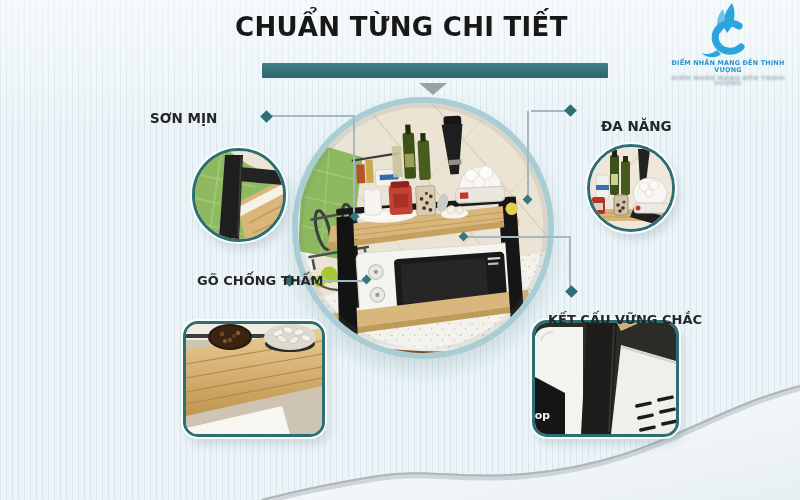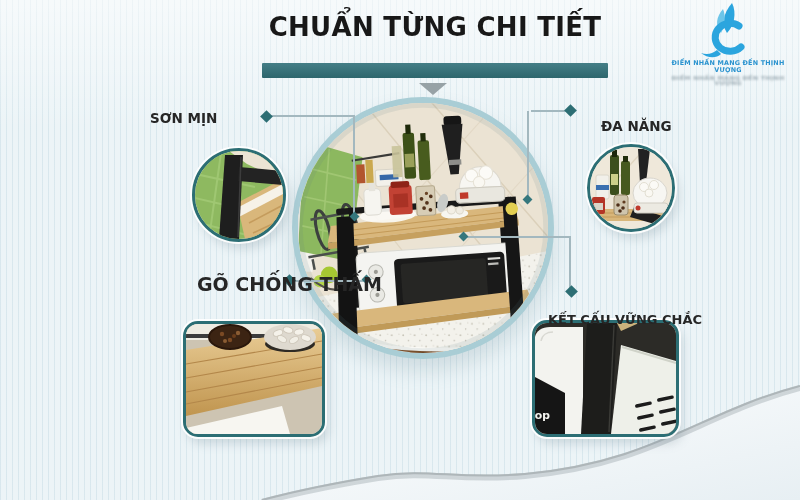--- a/index.html
+++ b/index.html
@@ -7,21 +7,21 @@
     position:relative;width:800px;height:500px;overflow:hidden;
     font-family:"DejaVu Sans","Liberation Sans",sans-serif;
     background-color:#ecf4f7;
     background-image:
       linear-gradient(180deg, rgba(255,255,255,.55) 0, rgba(255,255,255,0) 130px),
       repeating-linear-gradient(90deg, rgba(185,211,222,.38) 0 1px, rgba(255,255,255,0) 1px 6px);
   }
   .wave{position:absolute;left:0;top:0;z-index:1;}
   .page-title{
     position:absolute;left:235px;top:12px;width:400px;z-index:4;
-    text-align:center;font-size:26px;font-weight:bold;color:#181818;letter-spacing:.3px;
+    font-size:26px;font-weight:bold;color:#181818;letter-spacing:.3px;
   }
   .divider-bar{
     position:absolute;left:262px;top:63px;width:346px;height:15px;z-index:4;
     background:linear-gradient(#447e86,#2d666d);border-radius:1px;
   }
   .divider-arrow{
     position:absolute;left:419px;top:83px;width:0;height:0;z-index:4;
     border-left:14px solid transparent;border-right:14px solid transparent;
     border-top:12px solid #97a2a6;
   }
@@ -54,21 +54,21 @@
   .tile.rrect{border-radius:15px;}
   #tile-paint{left:192px;top:148px;width:94px;height:94px;}
   #tile-multi{left:587px;top:144px;width:88px;height:88px;}
   #tile-wood{left:183px;top:321px;width:142px;height:116px;}
   #tile-structure{left:532px;top:320px;width:147px;height:117px;}
   .callout-label{
     position:absolute;z-index:5;font-weight:bold;color:#262626;white-space:nowrap;
   }
   #lbl-paint{left:150px;top:110px;width:105px;text-align:left;font-size:13.5px;}
   #lbl-multi{left:601px;top:99px;font-size:13.5px;margin-top:19px;}
-  #lbl-wood{left:197px;top:273px;font-size:19px;}
+  #lbl-wood{left:197px;top:273px;font-size:13px;}
   #lbl-structure{left:548px;top:312px;font-size:13px;}
   .cline{position:absolute;background:#a3b8bf;z-index:3;}
   .diamond{
     position:absolute;width:9px;height:9px;background:#2d6e74;z-index:4;
     transform:rotate(45deg);
   }
   .diamond.small{width:7px;height:7px;background:#35777d;}
 </style>
 </head>
 <body>

